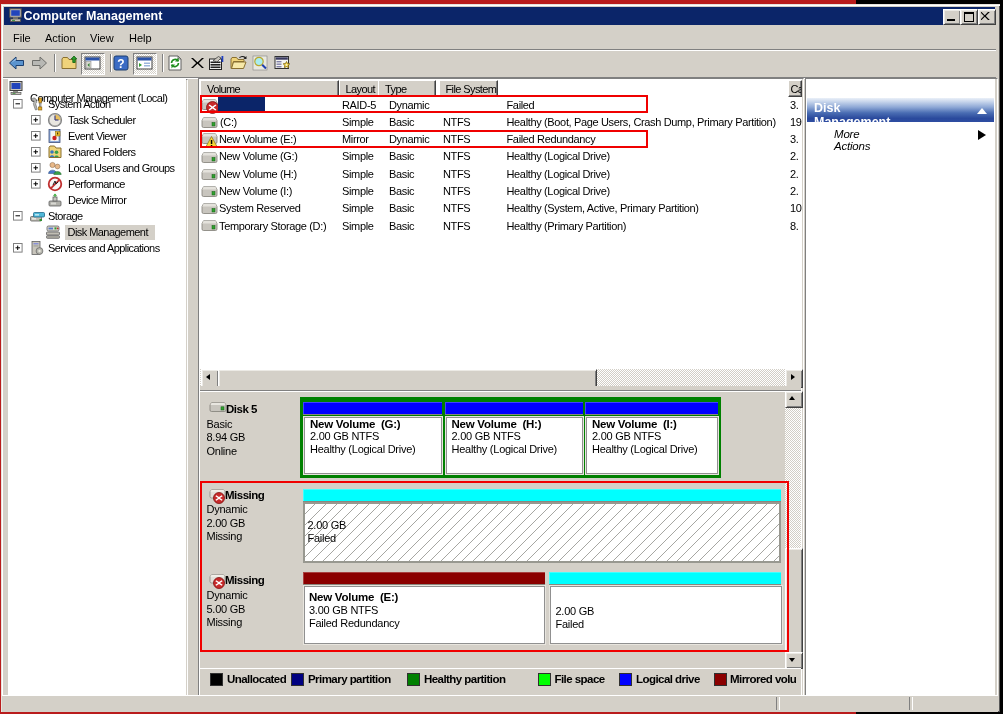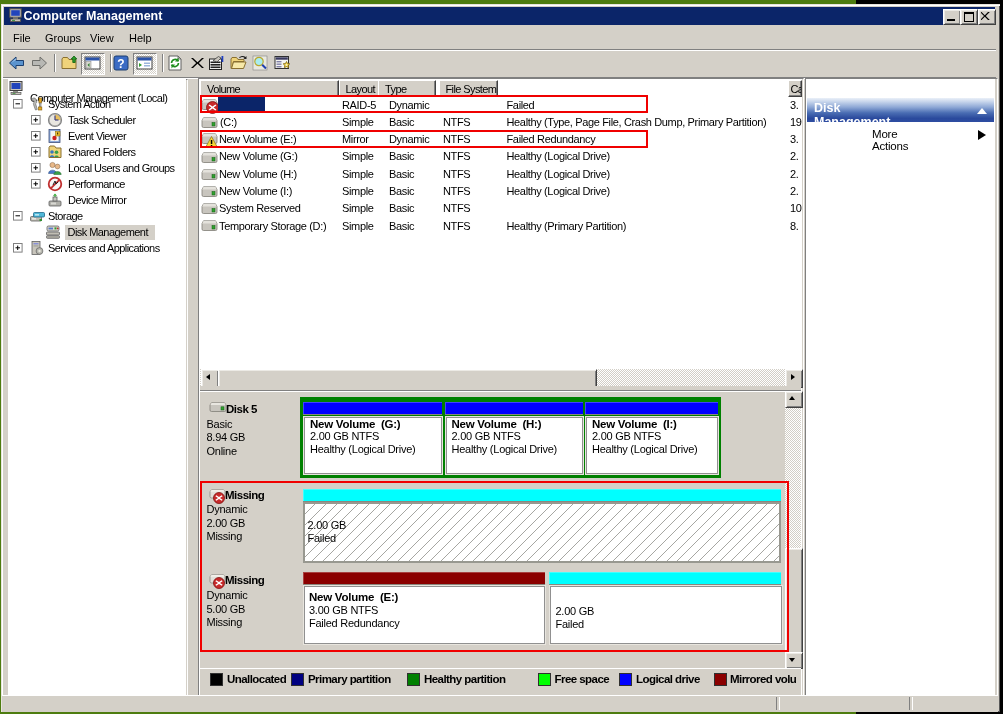--- a/index.html
+++ b/index.html
@@ -1,17 +1,17 @@
 <!DOCTYPE html>
 <html><head>
 <meta charset="utf-8">
 <style>
 html,body{margin:0;padding:0;}
 body{width:1003px;height:714px;background:#000;font-family:"Liberation Sans",sans-serif;overflow:hidden;-webkit-font-smoothing:antialiased;}
-#page{position:relative;width:856px;height:714px;background:#4d7c0f;}
+#page{position:relative;width:856px;height:714px;background:#b91c1c;}
 .abs{position:absolute;}
 #win{left:1px;top:4px;width:998px;height:707px;background:#D4D0C8;
   border-top:1px solid #E8E5DE;border-left:1px solid #E8E5DE;
   box-shadow:inset 1px 1px 0 #fff, inset -1px -1px 0 #585858;}
 
 #titlebar{left:4px;top:7px;width:991px;height:18px;background:#0B2569;}
 #titletext{left:23.5px;top:8px;width:400px;height:17px;color:#fff;font-weight:bold;font-size:12.5px;line-height:17px;letter-spacing:0px;}
 .winbtn{top:9px;width:16px;height:14px;background:#D4D0C8;border:1px solid;border-color:#fff #404040 #404040 #fff;box-shadow:inset 1px 1px 0 #ECEAE5, inset -1px -1px 0 #808080;}
 
 .menuitem{top:31px;height:15px;font-size:11px;line-height:15px;color:#000;}
@@ -38,21 +38,21 @@
 .vbox{position:absolute;background:#fff;border:1px solid #909090;box-shadow:0 0 0 1px #E8E5DE;}
 .vtext{position:absolute;left:6px;font-size:11px;letter-spacing:-0.25px;color:#000;white-space:nowrap;}
 .hatch{background:#fff repeating-linear-gradient(135deg,transparent 0 6.8px,#a6a6a2 6.8px 7.6px);}
 
 .lsq{position:absolute;top:673px;width:13px;height:13px;border:1px solid #303030;box-sizing:border-box;}
 .ltext{position:absolute;top:672px;height:15px;font-size:11.5px;line-height:15px;font-weight:bold;color:#000;letter-spacing:-0.55px;white-space:nowrap;}
 
 #actheader{left:808px;top:80px;width:186px;height:17px;background:#D4D0C8;font-size:12px;font-weight:bold;line-height:17px;color:#000;}
 #dmbar{left:807px;top:98px;width:187px;height:24px;background:linear-gradient(to bottom,#EAF0F8 0%,#C8D6EC 15%,#8FA9D6 38%,#4A6DB3 62%,#2A499C 85%,#2E4DA2 100%);}
 #dmtext{left:814px;top:101px;color:#fff;font-weight:bold;font-size:12.5px;}
-#moreact{left:872px;top:128px;color:#000;font-size:11.5px;letter-spacing:-0.2px;}
+#moreact{left:834px;top:128px;color:#000;font-size:11.5px;letter-spacing:-0.2px;font-style:italic;}
 
 #statusbar{left:2px;top:695px;width:996px;height:16px;background:#D4D0C8;border-top:1px solid #fff;}
 .sdiv{position:absolute;top:697px;width:2px;height:13px;border-left:1px solid #808080;border-right:1px solid #fff;}
 </style>
 </head>
 <body>
 <div id="page">
   <div id="win" class="abs"></div>
   <div id="titlebar" class="abs"></div>
   <div id="titletext" class="abs">Computer Management</div>
@@ -66,21 +66,21 @@
   <div class="winbtn abs" style="left:943px"></div>
   <div class="winbtn abs" style="left:960px"></div>
   <div class="winbtn abs" style="left:978px"></div>
   <div class="abs" style="left:947px;top:19px;width:8px;height:2px;background:#000"></div>
   <div class="abs" style="left:964px;top:12px;width:8px;height:7px;border:1px solid #000;border-top-width:2px"></div>
   <svg class="abs" style="left:981px;top:12px" width="9" height="8" viewBox="0 0 9 8">
       <path d="M0.5 0 L3.8 3.2 L7 0 L8.8 0 L4.8 4 L8.8 8 L7 8 L3.8 4.8 L0.5 8 L-1 8 L3 4 L-1 0 Z" fill="#000"></path>
     </svg>
 
   <div class="menuitem abs" style="left:13px">File</div>
-  <div class="menuitem abs" style="left:45px">Groups</div>
+  <div class="menuitem abs" style="left:45px">Action</div>
   <div class="menuitem abs" style="left:90px">View</div>
   <div class="menuitem abs" style="left:129px">Help</div>
   <div class="abs" style="left:3px;top:49px;width:993px;height:1px;background:#808080"></div>
   <div class="abs" style="left:3px;top:50px;width:993px;height:1px;background:#fff"></div>
   <div class="abs" style="left:3px;top:77px;width:993px;height:1px;background:#808080"></div>
   <div class="abs" style="left:3px;top:78px;width:993px;height:1px;background:#fff"></div>
 
   <svg class="abs" style="left:8px;top:55px" width="17" height="16" viewBox="0 0 17 16">
     <path d="M8 2 L1.5 8 L8 14 L8 10.5 L15.5 10.5 L15.5 5.5 L8 5.5 Z" fill="#5A93CE" stroke="#1C3F6E" stroke-width="1"></path>
     <path d="M8 3.2 L3 8 L8 5 Z" fill="#9CC2E8"></path>
@@ -317,21 +317,21 @@
 
   <svg class="abs" style="left:201px;top:117px" width="17" height="12" viewBox="0 0 17 12">
     <path d="M1 3.5 L2.5 0.8 L14.5 0.8 L16 3.5 L16 9 A1.5 1.5 0 0 1 14.5 10.5 L2.5 10.5 A1.5 1.5 0 0 1 1 9 Z" fill="#C8C5BE" stroke="#807D76" stroke-width="0.8"></path>
     <path d="M2.5 1 L14.5 1 L15.7 3.4 L1.3 3.4 Z" fill="#E4E2DC"></path>
     <rect x="11" y="5.5" width="3" height="3.5" fill="#30A030" stroke="#106010" stroke-width="0.5"></rect>
   </svg>
   <div class="cell abs" style="left:220px;top:113.8px">(C:)</div>
   <div class="cell abs" style="left:342px;top:113.8px">Simple</div>
   <div class="cell abs" style="left:389px;top:113.8px">Basic</div>
   <div class="cell abs" style="left:443px;top:113.8px">NTFS</div>
-  <div class="cell abs" style="left:506.5px;top:113.8px">Healthy (Type, Page File, Crash Dump, Primary Partition)</div>
+  <div class="cell abs" style="left:506.5px;top:113.8px">Healthy (Boot, Page Users, Crash Dump, Primary Partition)</div>
   <div class="cell abs" style="left:790px;top:113.8px">19</div>
 
   <svg class="abs" style="left:201px;top:133px" width="17" height="12" viewBox="0 0 17 12">
     <path d="M1 3.5 L2.5 0.8 L14.5 0.8 L16 3.5 L16 9 A1.5 1.5 0 0 1 14.5 10.5 L2.5 10.5 A1.5 1.5 0 0 1 1 9 Z" fill="#C8C5BE" stroke="#807D76" stroke-width="0.8"></path>
     <path d="M2.5 1 L14.5 1 L15.7 3.4 L1.3 3.4 Z" fill="#E4E2DC"></path>
   </svg>
   <svg class="abs" style="left:205px;top:136px" width="13" height="12" viewBox="0 0 13 12">
     <path d="M6.5 0.5 L12.5 11.5 L0.5 11.5 Z" fill="#F8D838" stroke="#907820" stroke-width="0.8"></path>
     <rect x="5.8" y="4" width="1.5" height="4" fill="#000"></rect>
     <rect x="5.8" y="9" width="1.5" height="1.5" fill="#000"></rect>
@@ -381,20 +381,21 @@
 
   <svg class="abs" style="left:201px;top:203px" width="17" height="12" viewBox="0 0 17 12">
     <path d="M1 3.5 L2.5 0.8 L14.5 0.8 L16 3.5 L16 9 A1.5 1.5 0 0 1 14.5 10.5 L2.5 10.5 A1.5 1.5 0 0 1 1 9 Z" fill="#C8C5BE" stroke="#807D76" stroke-width="0.8"></path>
     <path d="M2.5 1 L14.5 1 L15.7 3.4 L1.3 3.4 Z" fill="#E4E2DC"></path>
     <rect x="11" y="5.5" width="3" height="3.5" fill="#30A030" stroke="#106010" stroke-width="0.5"></rect>
   </svg>
   <div class="cell abs" style="left:219px;top:200.2px">System Reserved</div>
   <div class="cell abs" style="left:342px;top:200.2px">Simple</div>
   <div class="cell abs" style="left:389px;top:200.2px">Basic</div>
   <div class="cell abs" style="left:443px;top:200.2px">NTFS</div>
+  <div class="cell abs" style="left:506.5px;top:200.2px">Healthy (System, Active, Primary Partition)</div>
   <div class="cell abs" style="left:790px;top:200.2px">10</div>
 
   <svg class="abs" style="left:201px;top:220px" width="17" height="12" viewBox="0 0 17 12">
     <path d="M1 3.5 L2.5 0.8 L14.5 0.8 L16 3.5 L16 9 A1.5 1.5 0 0 1 14.5 10.5 L2.5 10.5 A1.5 1.5 0 0 1 1 9 Z" fill="#C8C5BE" stroke="#807D76" stroke-width="0.8"></path>
     <path d="M2.5 1 L14.5 1 L15.7 3.4 L1.3 3.4 Z" fill="#E4E2DC"></path>
     <rect x="11" y="5.5" width="3" height="3.5" fill="#30A030" stroke="#106010" stroke-width="0.5"></rect>
   </svg>
   <div class="cell abs" style="left:219px;top:217.5px">Temporary Storage (D:)</div>
   <div class="cell abs" style="left:342px;top:217.5px">Simple</div>
   <div class="cell abs" style="left:389px;top:217.5px">Basic</div>
@@ -501,21 +502,21 @@
   <div class="arr" style="left:789px;top:657.5px;border-left:3.5px solid transparent;border-right:3.5px solid transparent;border-top:4px solid #000"></div>
 
   <div class="abs" style="left:200px;top:667.5px;width:601px;height:27px;background:#D4D0C8;border-top:1px solid #fff"></div>
   <div class="lsq" style="left:209.5px;background:#000"></div>
   <div class="ltext" style="left:227px">Unallocated</div>
   <div class="lsq" style="left:291px;background:#000080"></div>
   <div class="ltext" style="left:308px">Primary partition</div>
   <div class="lsq" style="left:407px;background:#008000"></div>
   <div class="ltext" style="left:424px">Healthy partition</div>
   <div class="lsq" style="left:538px;background:#00FF00"></div>
-  <div class="ltext" style="left:554.5px">Free space</div>
+  <div class="ltext" style="left:554.5px">File space</div>
   <div class="lsq" style="left:619px;background:#0000FF"></div>
   <div class="ltext" style="left:636px">Logical drive</div>
   <div class="lsq" style="left:713.5px;background:#8B0000"></div>
   <div class="ltext" style="left:730px;width:70px;overflow:hidden">Mirrored volu</div>
 
   <div id="dmbar" class="abs"></div>
   <div id="dmtext" class="abs">Disk Management</div>
   <div class="arr" style="left:977px;top:108px;border-left:5.5px solid transparent;border-right:5.5px solid transparent;border-bottom:6px solid #fff"></div>
   <div id="moreact" class="abs">More Actions</div>
   <div class="arr" style="left:978px;top:130px;border-top:5.5px solid transparent;border-bottom:5.5px solid transparent;border-left:8px solid #000"></div>

